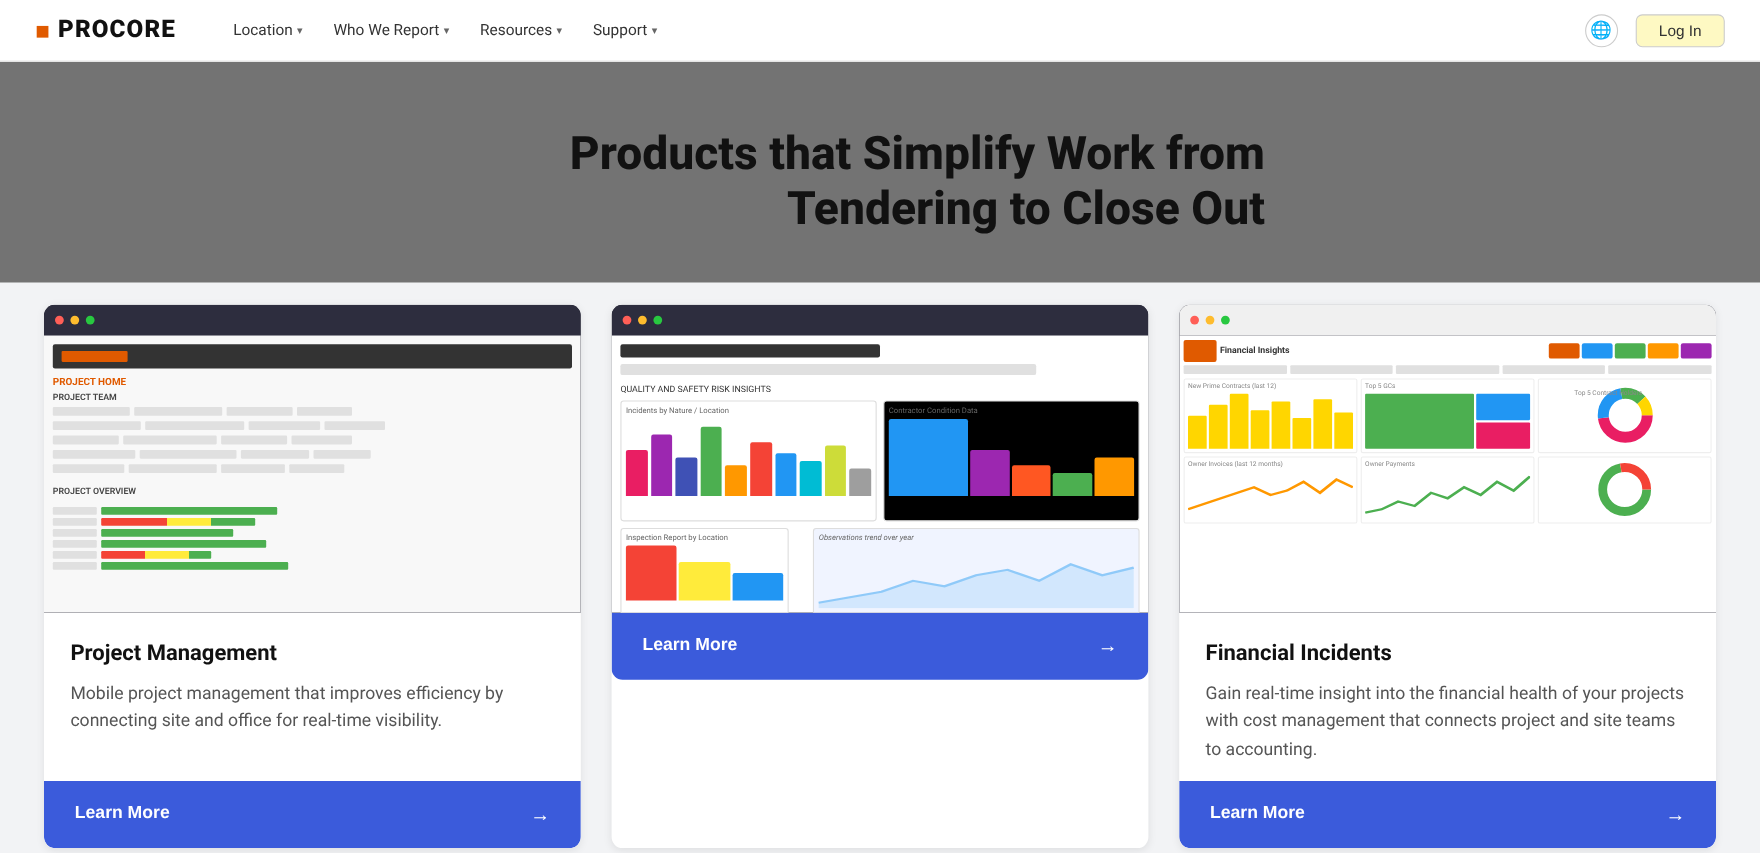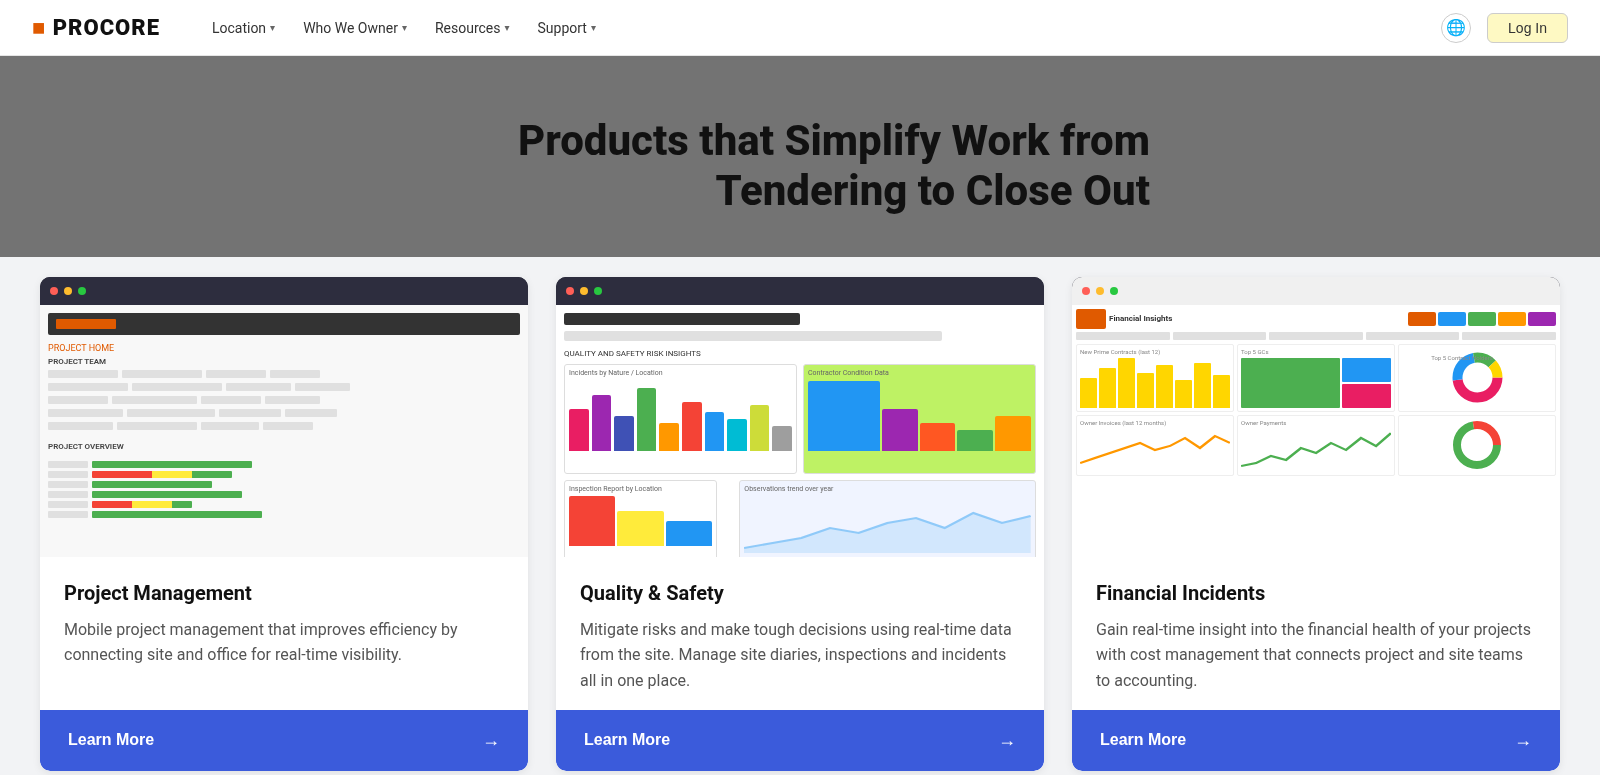--- a/index.html
+++ b/index.html
@@ -139,21 +139,21 @@
     .pm-header {
       background: #333;
       height: 22px;
       display: flex;
       align-items: center;
       padding: 0 8px;
       margin-bottom: 8px;
       border-radius: 2px;
     }
     .pm-header-logo { width: 60px; height: 10px; background: #e05a00; border-radius: 1px; }
-    .pm-title { color: #e05a00; font-size: 9px; font-weight: 400; margin: 6px 0 4px; }
+    .pm-title { color: #e05a00; font-size: 9px; font-weight: 700; margin: 6px 0 4px; }
     .pm-team-row { display: flex; gap: 4px; margin-bottom: 2px; }
     .pm-cell { height: 8px; background: #e0e0e0; border-radius: 1px; }
     .pm-bars { margin-top: 10px; }
     .pm-bar-row { display: flex; align-items: center; gap: 4px; margin-bottom: 3px; }
     .pm-bar-label { width: 40px; height: 7px; background: #e0e0e0; border-radius: 1px; }
     .pm-bar-fill { height: 7px; border-radius: 1px; }
 
     
     .card-body {
       padding: 24px 24px 16px;
@@ -194,21 +194,21 @@
 <nav>
   <div class="nav-logo">
     <span>■</span>&nbsp;PROCORE
   </div>
   <div class="nav-links">
     <div class="nav-link">
       <span>Location</span>
       <span class="chevron">▾</span>
     </div>
     <div class="nav-link">
-      <span>Who We Owner</span>
+      <span>Who We Report</span>
       <span class="chevron">▾</span>
     </div>
     <div class="nav-link">
       <span>Resources</span>
       <span class="chevron">▾</span>
     </div>
     <div class="nav-link">
       <span>Support</span>
       <span class="chevron">▾</span>
     </div>
@@ -335,21 +335,21 @@
                 <div style="flex:1;background:#4caf50;border-radius:2px 2px 0 0;height:90%;"></div>
                 <div style="flex:1;background:#ff9800;border-radius:2px 2px 0 0;height:40%;"></div>
                 <div style="flex:1;background:#f44336;border-radius:2px 2px 0 0;height:70%;"></div>
                 <div style="flex:1;background:#2196f3;border-radius:2px 2px 0 0;height:55%;"></div>
                 <div style="flex:1;background:#00bcd4;border-radius:2px 2px 0 0;height:45%;"></div>
                 <div style="flex:1;background:#cddc39;border-radius:2px 2px 0 0;height:65%;"></div>
                 <div style="flex:1;background:#9e9e9e;border-radius:2px 2px 0 0;height:35%;"></div>
               </div>
             </div>
 
-            <div style="flex:1;border:1px solid #ddd;border-radius:3px;padding:4px;background:#bef264;">
+            <div style="flex:1;border:1px solid #ddd;border-radius:3px;padding:4px;background:#000000;">
               <div style="font-size:7px;color:#666;margin-bottom:4px;">Contractor Condition Data</div>
               <div style="display:flex;align-items:flex-end;gap:2px;height:70px;">
                 <div style="flex:2;background:#2196f3;border-radius:2px 2px 0 0;height:100%;"></div>
                 <div style="flex:1;background:#9c27b0;border-radius:2px 2px 0 0;height:60%;"></div>
                 <div style="flex:1;background:#ff5722;border-radius:2px 2px 0 0;height:40%;"></div>
                 <div style="flex:1;background:#4caf50;border-radius:2px 2px 0 0;height:30%;"></div>
                 <div style="flex:1;background:#ff9800;border-radius:2px 2px 0 0;height:50%;"></div>
               </div>
             </div>
           </div>
@@ -358,32 +358,28 @@
             <div style="flex:1;border:1px solid #ddd;border-radius:3px;padding:4px;background:#fff;">
               <div style="font-size:7px;color:#666;margin-bottom:3px;">Inspection Report by Location</div>
               <div style="display:flex;align-items:flex-end;gap:2px;height:50px;">
                 <div style="flex:1;background:#f44336;border-radius:2px 2px 0 0;height:100%;"></div>
                 <div style="flex:1;background:#ffeb3b;border-radius:2px 2px 0 0;height:70%;"></div>
                 <div style="flex:1;background:#2196f3;border-radius:2px 2px 0 0;height:50%;"></div>
               </div>
             </div>
 
             <div style="flex:2;border:1px solid #ddd;border-radius:3px;padding:4px;background:#f0f4ff;">
-              <div style="font-size:7px;color:#666;margin-bottom:15px;">Observations trend over year</div>
+              <div style="font-size:7px;color:#666;margin-bottom:15px;font-style:italic;">Observations trend over year</div>
               <svg width="100%" height="45" viewBox="0 0 200 45" preserveAspectRatio="none">
                 <polyline points="0,40 20,35 40,30 60,20 80,25 100,15 120,10 140,20 160,5 180,15 200,8" fill="none" stroke="#90caf9" stroke-width="2"></polyline>
                 <polygon points="0,45 0,40 20,35 40,30 60,20 80,25 100,15 120,10 140,20 160,5 180,15 200,8 200,45" fill="rgba(144,202,249,0.3)"></polygon>
               </svg>
             </div>
           </div>
         </div>
-      </div>
-      <div class="card-body">
-        <div class="card-title">Quality &amp; Safety</div>
-        <div class="card-desc">Mitigate risks and make tough decisions using real-time data from the site. Manage site diaries, inspections and incidents all in one place.</div>
       </div>
       <button class="learn-more-btn">
         <span>Learn More</span>
         <span class="arrow-icon">→</span>
       </button>
     </div>
 
     <div class="card">
       <div class="card-screenshot">
         <div class="screenshot-bar" style="background:#f0f0f0;">

